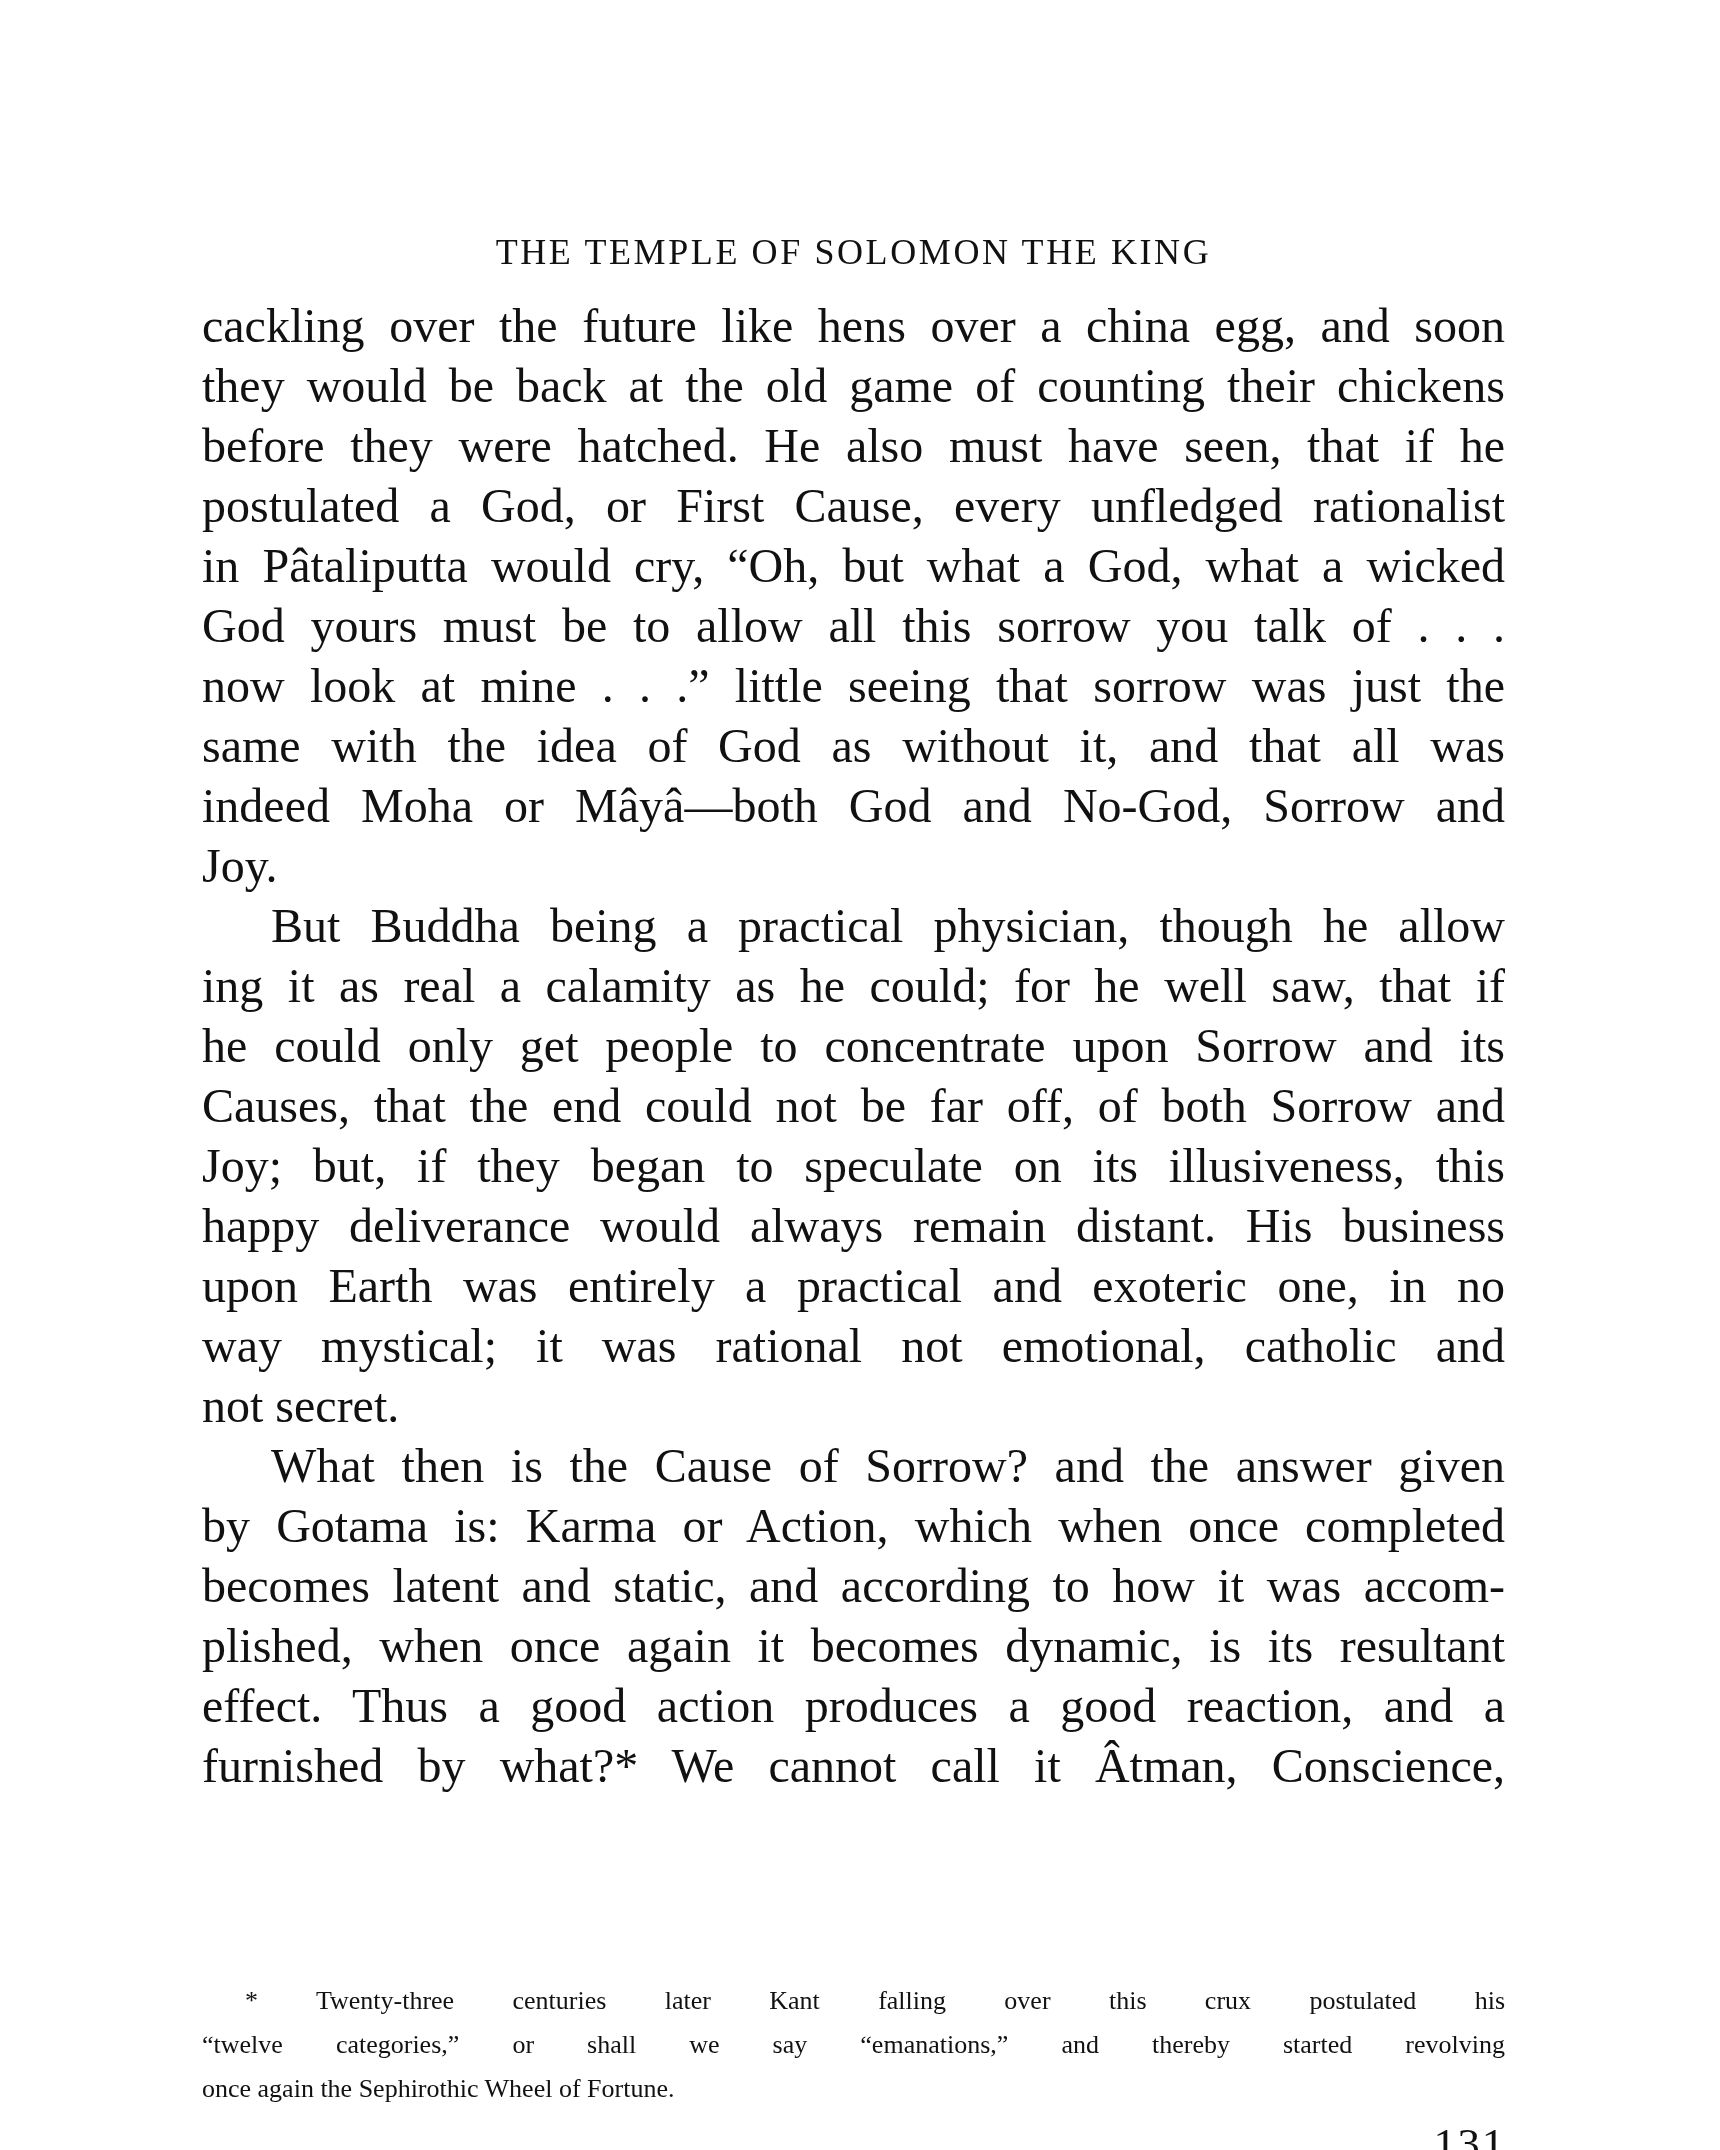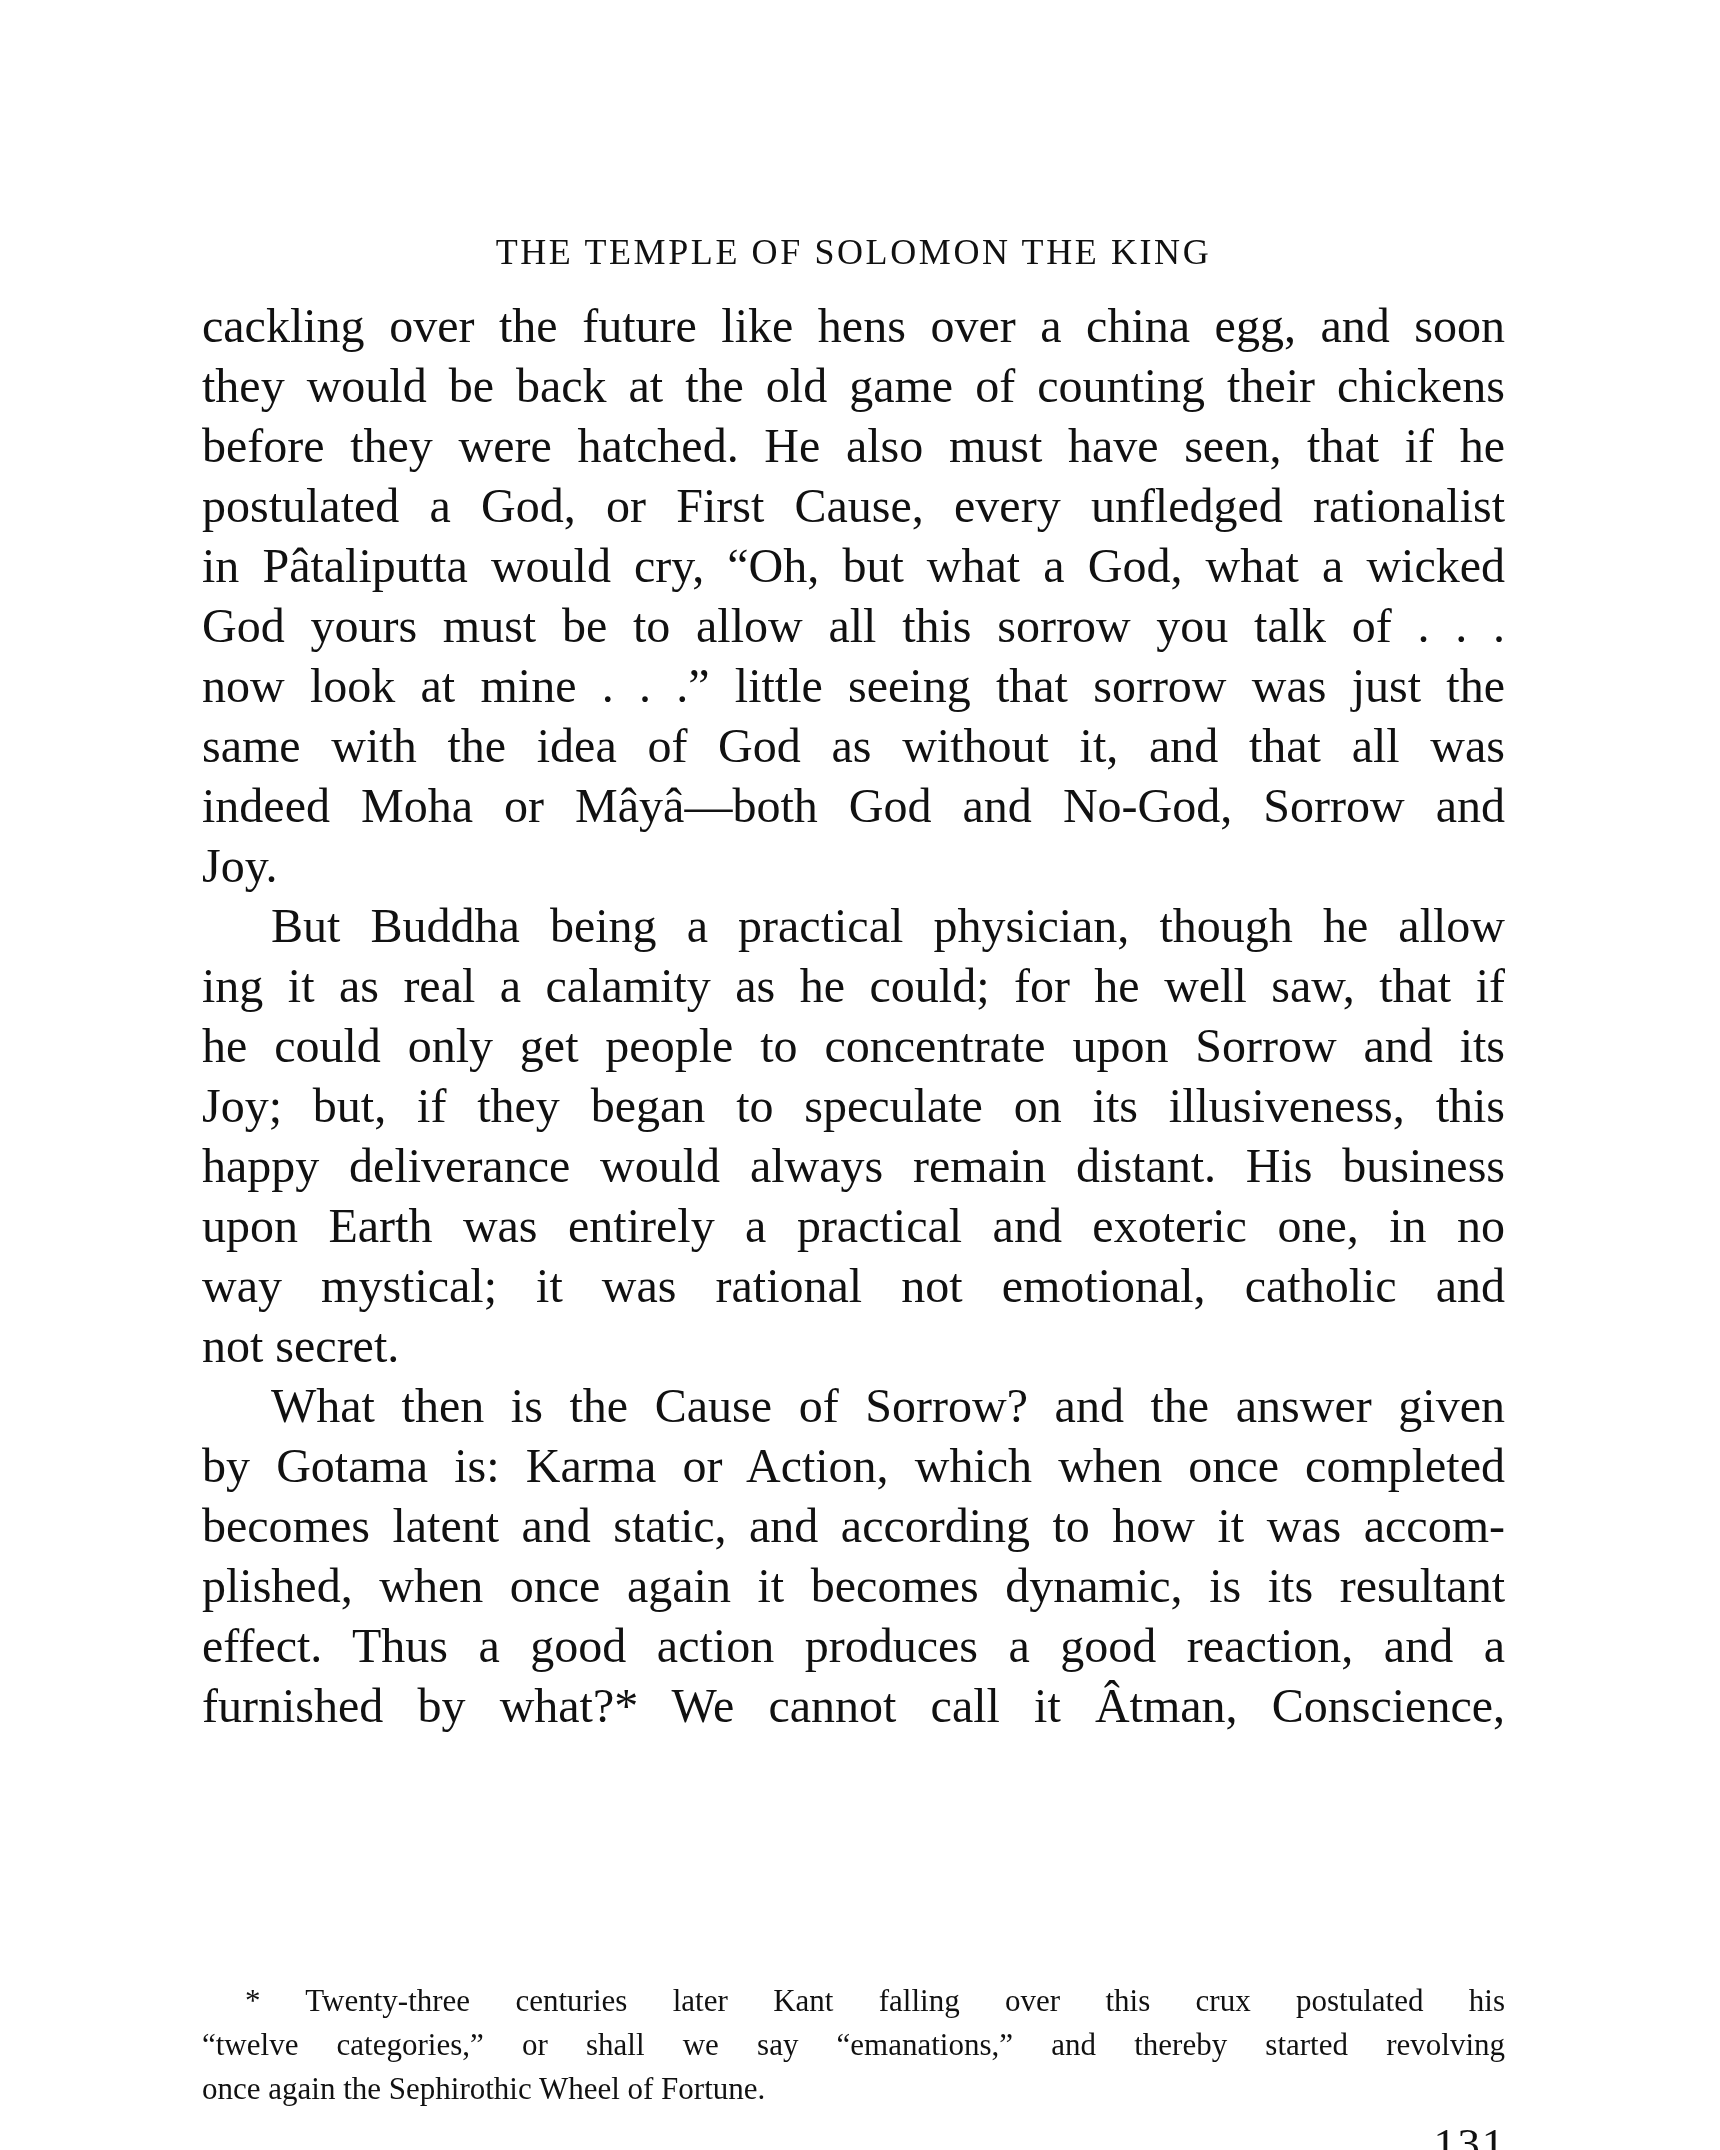--- a/index.html
+++ b/index.html
@@ -20,21 +20,21 @@
   .line {
     display: block; font-size: 48px; line-height: 60px; height: 60px;
     white-space: nowrap; text-align: justify; text-align-last: justify;
   }
   .line.last { text-align-last: left; }
   .line.indent { padding-left: 69px; }
   .footnote {
     position: absolute; left: 202px; width: 1303px; top: 1979px;
   }
   .fn-line {
-    display: block; font-size: 31px; line-height: 44px; height: 44px;
+    display: block; font-size: 26px; line-height: 44px; height: 44px;
     white-space: nowrap; text-align: justify; text-align-last: justify;
   }
   .fn-line.indent { padding-left: 43px; }
   .fn-line.last { text-align-last: left; }
   .folio {
     position: absolute; left: 1398px; width: 108px; top: 2116px;
     text-align: right; font-size: 45px; line-height: 56px; letter-spacing: 1.7px;
   }
 </style>
 </head>
@@ -51,20 +51,21 @@
     <span class="line">postulated a God, or First Cause, every unfledged rationalist</span>
     <span class="line">in Pâtaliputta would cry, “Oh, but what a God, what a wicked</span>
     <span class="line">God yours must be to allow all this sorrow you talk of . . .</span>
     <span class="line">now look at mine . . .” little seeing that sorrow was just the</span>
     <span class="line">same with the idea of God as without it, and that all was</span>
     <span class="line">indeed Moha or Mâyâ—both God and No-God, Sorrow and</span>
     <span class="line last">Joy.</span>
     <span class="line indent">But Buddha being a practical physician, though he allow</span>
     <span class="line">ing it as real a calamity as he could; for he well saw, that if</span>
     <span class="line">he could only get people to concentrate upon Sorrow and its</span>
+    <span class="line">Causes, that the end could not be far off, of both Sorrow and</span>
     <span class="line">Joy; but, if they began to speculate on its illusiveness, this</span>
     <span class="line">happy deliverance would always remain distant.  His business</span>
     <span class="line">upon Earth was entirely a practical and exoteric one, in no</span>
     <span class="line">way mystical; it was rational not emotional, catholic and</span>
     <span class="line last">not secret.</span>
     <span class="line indent">What then is the Cause of Sorrow? and the answer given</span>
     <span class="line">by Gotama is: Karma or Action, which when once completed</span>
     <span class="line">becomes latent and static, and according to how it was accom-</span>
     <span class="line">plished, when once again it becomes dynamic, is its resultant</span>
     <span class="line">effect.  Thus a good action produces a good reaction, and a</span>

